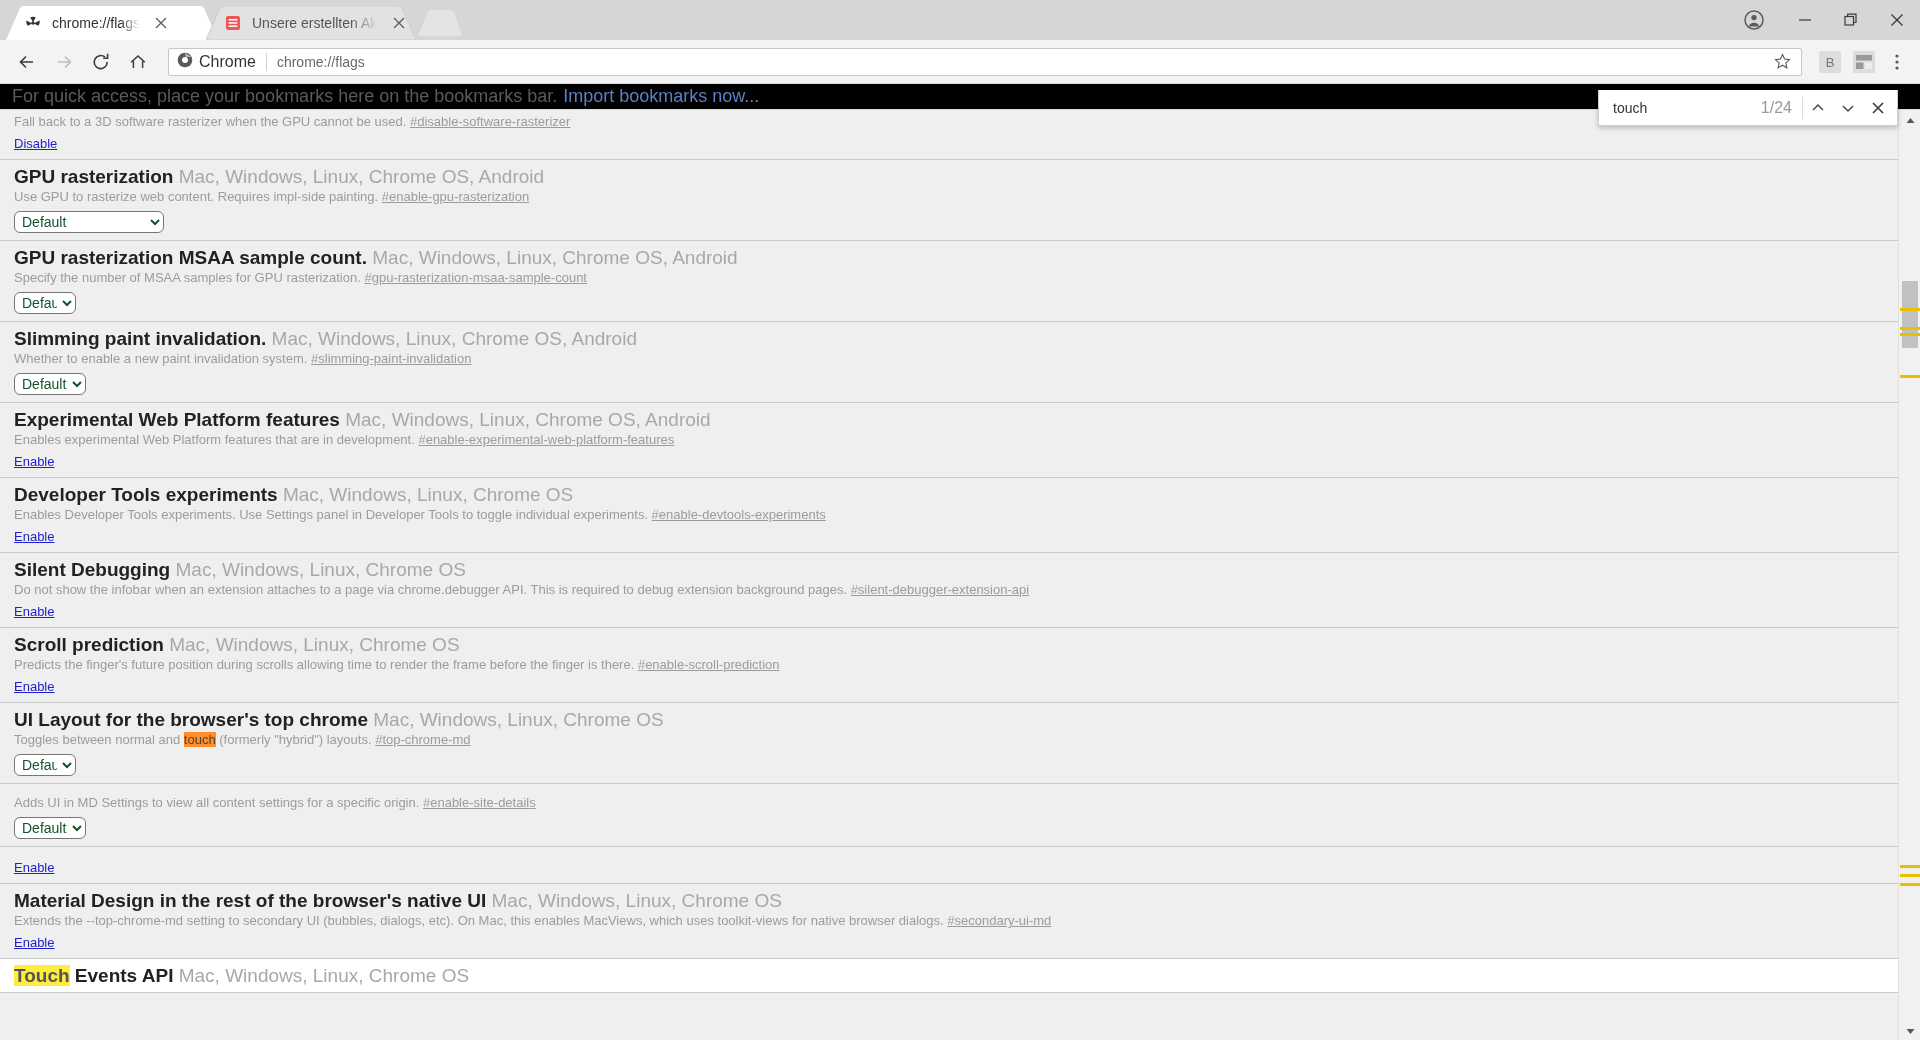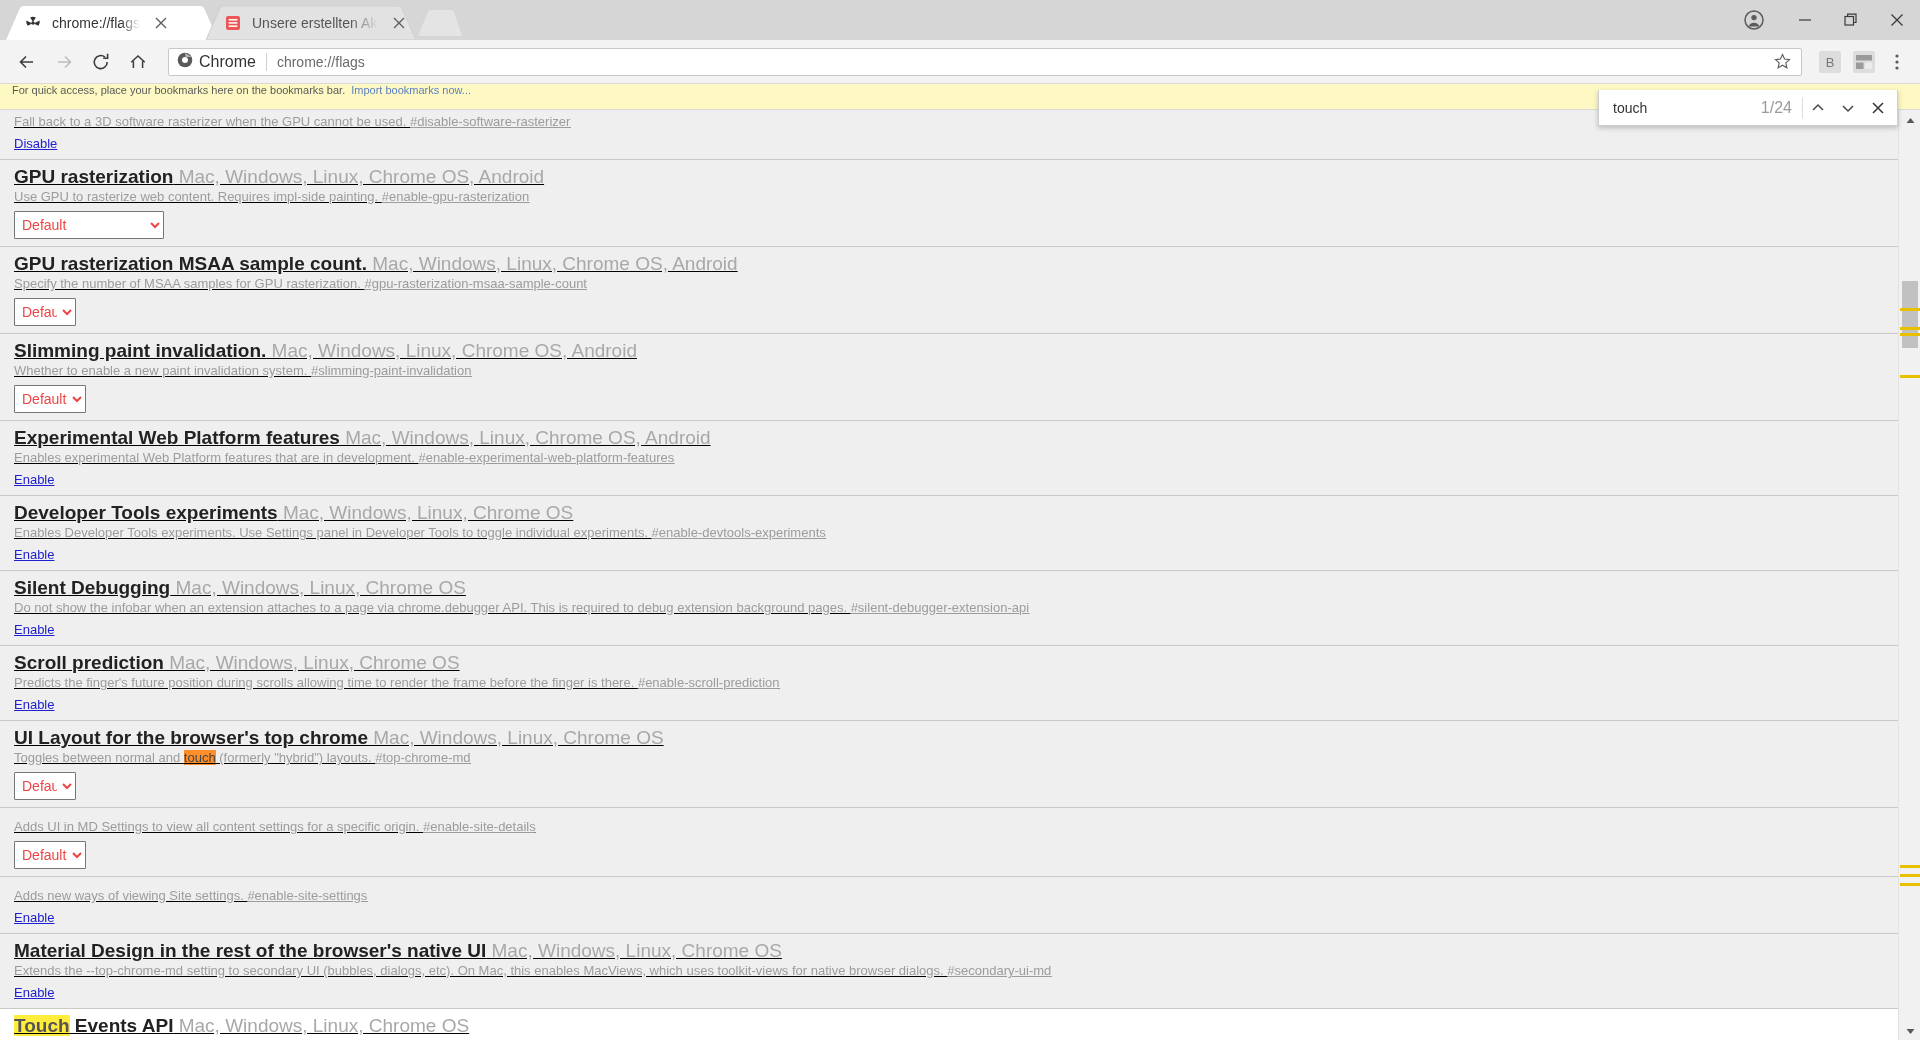--- a/index.html
+++ b/index.html
@@ -116,70 +116,70 @@
   .extbtn {
     width: 28px; height: 28px; margin-left: 6px;
     display: flex; align-items: center; justify-content: center;
     flex: 0 0 auto;
   }
   #menubtn { width: 26px; height: 30px; display: flex; align-items: center; justify-content: center; margin-left: 6px; flex: 0 0 auto; }
 
   
   #bookmarksbar {
     height: 26px;
-    background: #fef9c3;
-    display: flex;
+    background: #000000;
+    display: flex;
+    align-items: center;
     padding-left: 12px;
-    font-size: 11px;
+    font-size: 18px;
     color: #5a5a5a;
     border-bottom: 1px solid #dcdcdc;
   }
   #bookmarksbar .bm-link { color: #5b7fc4; margin-left: 6px; cursor: pointer; }
 
   
   #page {
     position: absolute;
     top: 111px; left: 0;
     width: 1920px;
     height: 929px;
     background: #efefef;
     overflow: hidden;
   }
   #flaglist { width: 1898px; }
 
   .flagrow {
     border-bottom: 1px solid #c9c9c9;
     padding: 8px 14px 7px 14px;
     background: #efefef;
-    text-decoration: underline;
   }
   .flagrow.white { background: #ffffff; }
   .flagrow.partial-top { padding-top: 0; }
 
   .flagtitle { font-size: 19px; color: #222; font-weight: bold; line-height: 18px; }
   .flagplat { font-weight: normal; color: #a8a8a8; }
   .flagdesc { font-size: 13px; color: #9c9c9c; line-height: 18px; margin-top: 2px; }
   .flaglink { color: #9c9c9c; text-decoration: underline; }
   .flagaction {
     display: inline-block;
     margin-top: 4px;
     font-size: 13px;
     color: #2020d0;
     text-decoration: underline;
     line-height: 17px;
   }
   select.flagselect {
     margin-top: 5px;
     font-family: "Liberation Sans", sans-serif;
     font-size: 14px;
-    color: #ef4444;
+    color: #14532d;
     background: #fff;
     border: 1px solid #767676;
-    border-radius: 1px;
-    height: 28px;
+    border-radius: 6px;
+    height: 22px;
     padding: 0 2px 0 3px;
     line-height: 20px;
   }
   .hl { background: #ffec3d; color: #555; }
   .hl-active { background: #ff8e2b; color: #444; }
 
   
   #findbar {
     position: absolute;
     top: 90px; right: 22px;
@@ -394,21 +394,21 @@
         <div class="flagrow partial-top"><div class="flagdesc"><span>Fall back to a 3D software rasterizer when the GPU cannot be used. </span><span class="flaglink">#disable-software-rasterizer</span></div><a class="flagaction" href="#">Disable</a></div>
         <div class="flagrow"><div class="flagtitle"><span>GPU rasterization</span><span class="flagplat"> Mac, Windows, Linux, Chrome OS, Android</span></div><div class="flagdesc"><span>Use GPU to rasterize web content. Requires impl-side painting. </span><span class="flaglink">#enable-gpu-rasterization</span></div><select class="flagselect" style="width: 150px;"><option>Default</option></select></div>
         <div class="flagrow"><div class="flagtitle"><span>GPU rasterization MSAA sample count.</span><span class="flagplat"> Mac, Windows, Linux, Chrome OS, Android</span></div><div class="flagdesc"><span>Specify the number of MSAA samples for GPU rasterization. </span><span class="flaglink">#gpu-rasterization-msaa-sample-count</span></div><select class="flagselect" style="width: 62px;"><option>Default</option></select></div>
         <div class="flagrow"><div class="flagtitle"><span>Slimming paint invalidation.</span><span class="flagplat"> Mac, Windows, Linux, Chrome OS, Android</span></div><div class="flagdesc"><span>Whether to enable a new paint invalidation system. </span><span class="flaglink">#slimming-paint-invalidation</span></div><select class="flagselect" style="width: 72px;"><option>Default</option></select></div>
         <div class="flagrow"><div class="flagtitle"><span>Experimental Web Platform features</span><span class="flagplat"> Mac, Windows, Linux, Chrome OS, Android</span></div><div class="flagdesc"><span>Enables experimental Web Platform features that are in development. </span><span class="flaglink">#enable-experimental-web-platform-features</span></div><a class="flagaction" href="#">Enable</a></div>
         <div class="flagrow"><div class="flagtitle"><span>Developer Tools experiments</span><span class="flagplat"> Mac, Windows, Linux, Chrome OS</span></div><div class="flagdesc"><span>Enables Developer Tools experiments. Use Settings panel in Developer Tools to toggle individual experiments. </span><span class="flaglink">#enable-devtools-experiments</span></div><a class="flagaction" href="#">Enable</a></div>
         <div class="flagrow"><div class="flagtitle"><span>Silent Debugging</span><span class="flagplat"> Mac, Windows, Linux, Chrome OS</span></div><div class="flagdesc"><span>Do not show the infobar when an extension attaches to a page via chrome.debugger API. This is required to debug extension background pages. </span><span class="flaglink">#silent-debugger-extension-api</span></div><a class="flagaction" href="#">Enable</a></div>
         <div class="flagrow"><div class="flagtitle"><span>Scroll prediction</span><span class="flagplat"> Mac, Windows, Linux, Chrome OS</span></div><div class="flagdesc"><span>Predicts the finger's future position during scrolls allowing time to render the frame before the finger is there. </span><span class="flaglink">#enable-scroll-prediction</span></div><a class="flagaction" href="#">Enable</a></div>
         <div class="flagrow"><div class="flagtitle"><span>UI Layout for the browser's top chrome</span><span class="flagplat"> Mac, Windows, Linux, Chrome OS</span></div><div class="flagdesc"><span>Toggles between normal and </span><span class="hl-active">touch</span><span> (formerly "hybrid") layouts. </span><span class="flaglink">#top-chrome-md</span></div><select class="flagselect" style="width: 62px;"><option>Default</option></select></div>
         <div class="flagrow"><div class="flagdesc"><span>Adds UI in MD Settings to view all content settings for a specific origin. </span><span class="flaglink">#enable-site-details</span></div><select class="flagselect" style="width: 72px;"><option>Default</option></select></div>
-        <div class="flagrow"><div class="flagdesc"><span>Adds new ways of viewing Site settings. </span><span class="flaglink">#enable-site-settings</span></div><a class="flagaction" href="#">Enable</a></div>
+        <div class="flagrow"><a class="flagaction" href="#">Enable</a></div>
         <div class="flagrow"><div class="flagtitle"><span>Material Design in the rest of the browser's native UI</span><span class="flagplat"> Mac, Windows, Linux, Chrome OS</span></div><div class="flagdesc"><span>Extends the --top-chrome-md setting to secondary UI (bubbles, dialogs, etc). On Mac, this enables MacViews, which uses toolkit-views for native browser dialogs. </span><span class="flaglink">#secondary-ui-md</span></div><a class="flagaction" href="#">Enable</a></div>
         <div class="flagrow white">
           <div class="flagtitle"><span class="hl">Touch</span><span> Events API</span><span class="flagplat"> Mac, Windows, Linux, Chrome OS</span></div>
         </div>
       </div>
   </div>
 
   <div id="scrollbar">
     <div id="sb-up">
       <svg width="9" height="7" viewBox="0 0 9 7">

